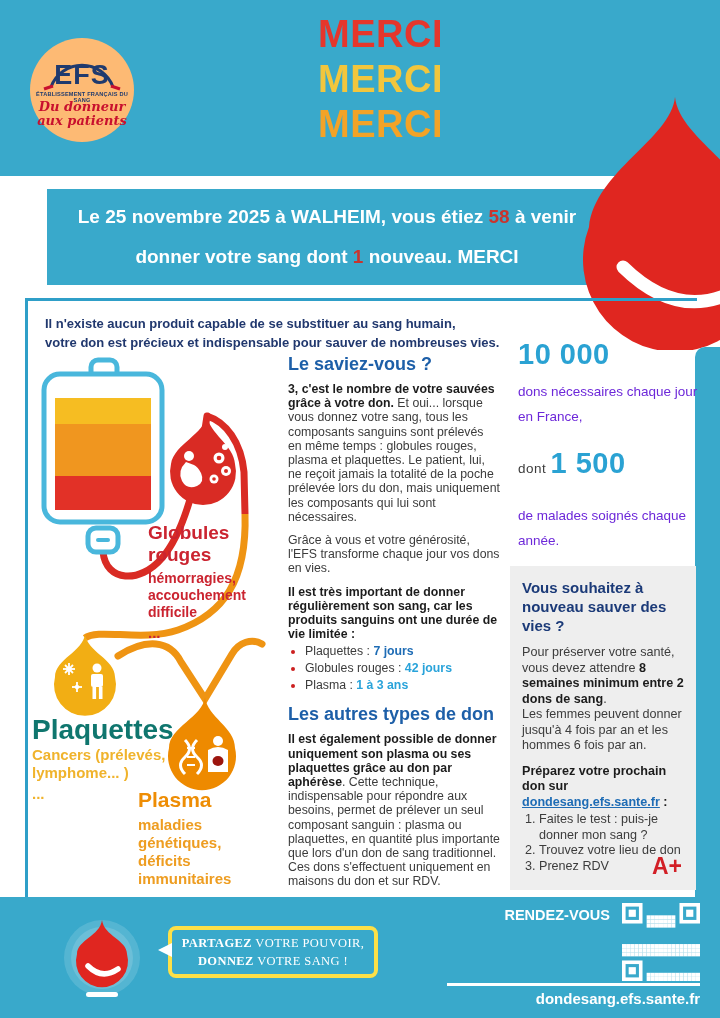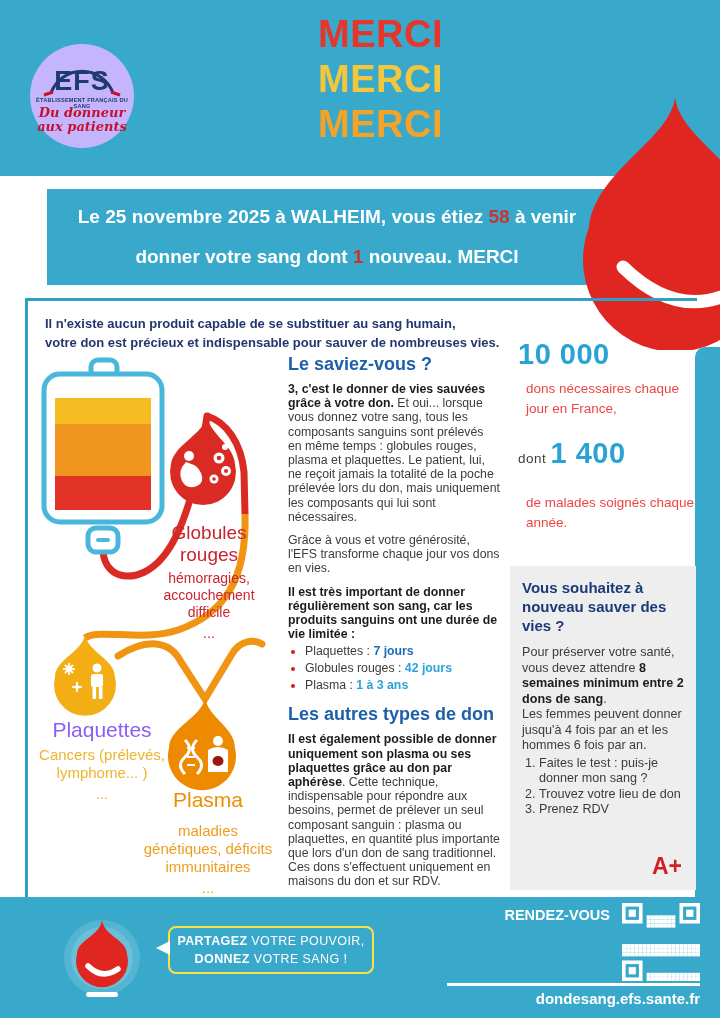--- a/index.html
+++ b/index.html
@@ -4,21 +4,21 @@
 <style>
   html,body{margin:0;padding:0;}
   body{
     width:720px;height:1018px;position:relative;overflow:hidden;
     background:#ffffff;font-family:"Liberation Sans",sans-serif;
     -webkit-font-smoothing:antialiased;
   }
 
   
   .top-band{position:absolute;left:0;top:0;width:720px;height:176px;background:#39a9cb;}
-  .logo{position:absolute;left:30px;top:44px;width:104px;height:104px;background:#c4b5fd;border-radius:50%;}
+  .logo{position:absolute;left:30px;top:38px;width:104px;height:104px;background:#fdba74;border-radius:50%;}
   .logo-arc{position:absolute;left:0;top:2px;}
   .logo-acronym{position:absolute;left:0;top:22px;width:100%;text-align:center;
     font-size:27px;font-weight:bold;color:#1f3a6e;letter-spacing:1px;}
   .logo-org{position:absolute;left:0;top:53px;width:100%;text-align:center;
     font-size:5.6px;font-weight:bold;color:#1f3a6e;letter-spacing:.2px;}
   .logo-tagline{position:absolute;left:7px;top:62px;width:90px;text-align:center;
     font-family:"DejaVu Serif",serif;font-style:italic;font-weight:bold;
     font-size:13px;line-height:14px;color:#c8102e;}
   .merci{position:absolute;left:293px;top:12px;width:175px;text-align:center;}
   .merci div{font-size:38px;line-height:45px;font-weight:800;letter-spacing:.5px;}
@@ -37,30 +37,30 @@
   .big-drop{position:absolute;left:583px;top:95px;}
 
   
   .frame{position:absolute;left:25px;top:298px;width:672px;height:599px;
     border-top:3px solid #2f9fc8;border-left:3px solid #2f9fc8;box-sizing:border-box;}
   .intro{position:absolute;left:45px;top:306px;width:545px;white-space:pre-line;
     color:#21386e;font-weight:bold;font-size:13px;line-height:19px;margin-top:8px;}
 
   
   .illus{position:absolute;left:28px;top:352px;}
-  .drop-label{position:absolute;text-align:center;font-weight:normal;}
+  .drop-label{position:absolute;font-weight:bold;}
   .lbl-globules{left:148px;top:522px;width:122px;}
   .lbl-globules .t{font-size:19px;line-height:22px;color:#cb2430;}
   .lbl-globules .d{font-size:14px;line-height:17px;color:#cb2430;margin-top:4px;}
   .lbl-plaquettes{left:32px;top:718px;width:140px;}
-  .lbl-plaquettes .t{font-size:21px;line-height:24px;color:#8b5cf6;}
+  .lbl-plaquettes .t{font-size:28px;line-height:24px;color:#0f766e;}
   .lbl-plaquettes .d{font-size:15px;line-height:18px;color:#f0b32c;margin-top:4px;}
   .lbl-plasma{left:138px;top:788px;width:140px;}
   .lbl-plasma .t{font-size:21px;line-height:24px;color:#ee8d04;}
-  .lbl-plasma .d{font-size:15px;line-height:18px;color:#ee9d21;margin-top:10px;}
+  .lbl-plasma .d{font-size:15px;line-height:18px;color:#ee9d21;margin-top:4px;}
   .drop-label .dots{font-size:15px;margin-top:3px;}
 
   
   .mid{position:absolute;left:288px;top:354px;width:212px;color:#3c3c3c;
     font-size:12.3px;line-height:14.2px;}
   .mid h3{margin:0 0 8px 0;font-size:18px;line-height:20px;color:#1d5fa8;}
   .mid p{margin:0 0 9px 0;}
   .mid b{color:#1c1c1c;}
   .mid p.lead{margin-bottom:2px;}
   ul.bullets{margin:2px 0 10px 0;padding-left:17px;list-style:disc;}
@@ -68,40 +68,40 @@
   ul.bullets li::marker{color:#cc1f1f;}
   .b-val{font-weight:bold;}
   .b-val.v1{color:#1e6cb5;}
   .b-val.v2,.b-val.v3{color:#29a3da;}
   .mid h3.second{margin-top:2px;}
 
   
   .stats{position:absolute;left:518px;top:338px;width:180px;}
   .stat-value{color:#2aa2d3;font-size:29px;font-weight:bold;letter-spacing:.5px;line-height:32px;}
   .stat-prefix{color:#3c3c3c;font-size:13.5px;font-weight:normal;}
-  .stat-caption{color:#ef4444;font-size:13.5px;line-height:20px;margin-top:3px;margin-left:8px;}
+  .stat-caption{color:#6d28d9;font-size:13.5px;line-height:25px;margin-top:3px;}
   .stat-block{margin-bottom:18px;}
 
   
   .panel{position:absolute;left:510px;top:566px;width:186px;height:324px;background:#eeeeee;box-sizing:border-box;padding:12px 12px;}
   .panel h4{margin:0 0 10px 0;font-size:15px;line-height:19px;color:#1b3a78;}
   .panel p{margin:0;font-size:12.6px;line-height:15.5px;color:#3c3c3c;}
   .panel b{color:#1c1c1c;}
   .panel .prep{margin-top:10px;}
   .panel a{color:#1e6cb5;font-weight:bold;text-decoration:underline;}
   .panel ol{margin:2px 0 0 0;padding-left:17px;font-size:12.6px;line-height:15.5px;color:#3c3c3c;}
   .badge{position:absolute;right:14px;bottom:10px;color:#d21f26;font-size:23px;font-weight:bold;}
 
   
   .side-strip{position:absolute;left:695px;top:347px;width:25px;height:550px;background:#39a9cb;border-top-left-radius:10px;}
 
   
   .footer{position:absolute;left:0;top:897px;width:720px;height:121px;background:#39a9cb;}
   .mascot{position:absolute;left:62px;top:15px;}
-  .bubble{position:absolute;left:168px;top:29px;width:202px;height:44px;border:2px solid #fde047;border-radius:8px;}
+  .bubble{position:absolute;left:168px;top:29px;width:202px;height:44px;border:4px solid #fde047;border-radius:8px;font-family:Liberation Serif, serif;}
   .bubble-tail{position:absolute;left:-14px;top:13px;width:0;height:0;
     border-top:7px solid transparent;border-bottom:7px solid transparent;border-right:14px solid #fff;}
   .bubble-text{width:100%;text-align:center;color:#fff;font-size:12.5px;line-height:18px;letter-spacing:.4px;margin-top:4px;}
   .cta{position:absolute;left:455px;top:8px;width:155px;text-align:right;color:#fff;font-weight:bold;font-size:14.5px;line-height:21px;}
   .qr{position:absolute;left:622px;top:6px;}
   .rule{position:absolute;left:447px;top:86px;width:253px;height:3px;background:#fff;}
   .site{position:absolute;left:420px;top:93px;width:280px;text-align:right;color:#fff;font-weight:bold;font-size:15px;}
 </style>
 </head>
 <body>
@@ -213,49 +213,50 @@
   <div class="dots" style="color:#f0b32c;">...</div>
 </div>
 <div class="drop-label lbl-plasma">
   <div class="t">Plasma</div>
   <div class="d">maladies génétiques, déficits immunitaires</div>
   <div class="dots" style="color:#ee9d21;">...</div>
 </div>
 
 <div class="mid">
   <h3>Le saviez-vous ?</h3>
-  <p><b>3, c'est le donner de vies sauvées grâce à votre don.</b><span> Et oui... lorsque vous donnez votre sang, tous les composants sanguins sont prélevés en même temps : globules rouges, plasma et plaquettes. Le patient, lui, ne reçoit jamais la totalité de la poche prélevée lors du don, mais uniquement les composants qui lui sont nécessaires.</span></p>
+  <p><b>3, c'est le nombre de votre sauvées grâce à votre don.</b><span> Et oui... lorsque vous donnez votre sang, tous les composants sanguins sont prélevés en même temps : globules rouges, plasma et plaquettes. Le patient, lui, ne reçoit jamais la totalité de la poche prélevée lors du don, mais uniquement les composants qui lui sont nécessaires.</span></p>
   <p>Grâce à vous et votre générosité, l'EFS transforme chaque jour vos dons en vies.</p>
   <p class="lead"><b>Il est très important de donner régulièrement son sang, car les produits sanguins ont une durée de vie limitée :</b></p>
   <ul class="bullets">
     <li><span>Plaquettes : </span><span class="b-val v1">7 jours</span></li>
     <li><span>Globules rouges : </span><span class="b-val v2">42 jours</span></li>
     <li><span>Plasma : </span><span class="b-val v3">1 à 3 ans</span></li>
   </ul>
   <h3 class="second">Les autres types de don</h3>
   <p><b>Il est également possible de donner uniquement son plasma ou ses plaquettes grâce au don par aphérèse</b><span>. Cette technique, indispensable pour répondre aux besoins, permet de prélever un seul composant sanguin : plasma ou plaquettes, en quantité plus importante que lors d'un don de sang traditionnel. Ces dons s'effectuent uniquement en maisons du don et sur RDV.</span></p>
 </div>
 
 <div class="stats">
   <div class="stat-block">
     <div class="stat-value"><span class="stat-prefix"></span><span>10 000</span></div>
     <div class="stat-caption">dons nécessaires chaque jour en France,</div>
   </div>
   <div class="stat-block">
-    <div class="stat-value"><span class="stat-prefix">dont </span><span>1 400</span></div>
+    <div class="stat-value"><span class="stat-prefix">dont </span><span>1 500</span></div>
   </div>
   <div class="stat-block">
     <div class="stat-caption">de malades soignés chaque année.</div>
   </div>
 </div>
 
 <div class="panel">
   <h4>Vous souhaitez à nouveau sauver des vies ?</h4>
   <p><span>Pour préserver votre santé, vous devez attendre </span><b>8 semaines minimum entre 2 dons de sang</b><span>.</span></p>
   <p>Les femmes peuvent donner jusqu'à 4 fois par an et les hommes 6 fois par an.</p>
+  <p class="prep"><b>Préparez votre prochain don sur </b><a href="#">dondesang.efs.sante.fr</a><b> :</b></p>
   <ol>
     <li>Faites le test : puis-je donner mon sang ?</li>
     <li>Trouvez votre lieu de don</li>
     <li>Prenez RDV</li>
   </ol>
   <div class="badge">A+</div>
 </div>
 
 <div class="footer">
   <svg class="mascot" width="80" height="88" viewBox="0 0 80 88">

